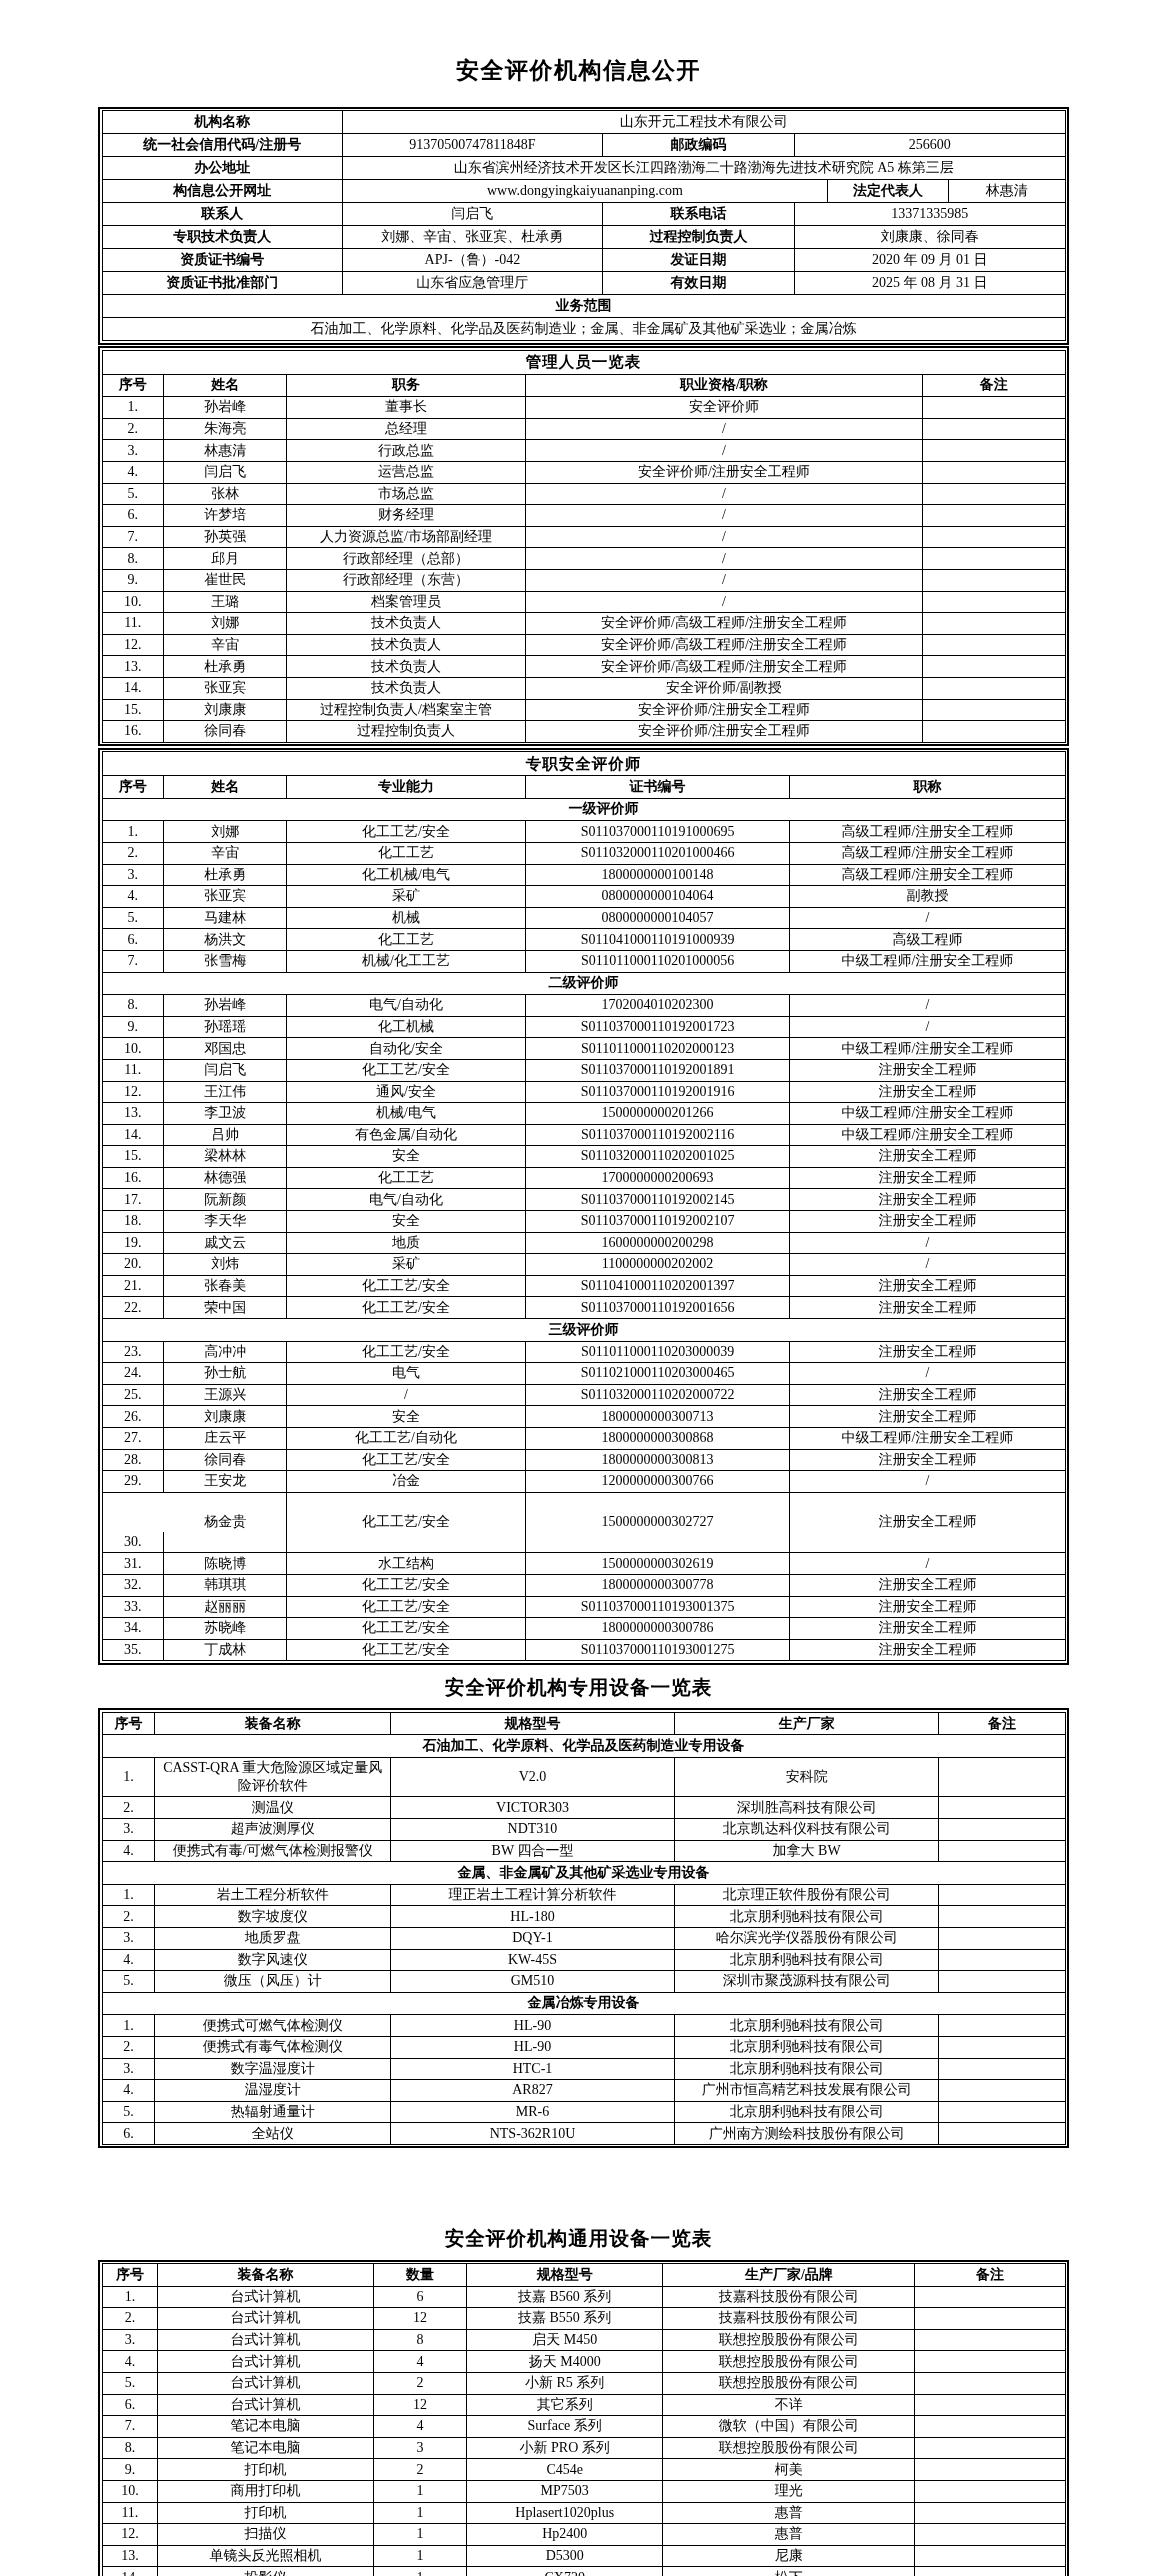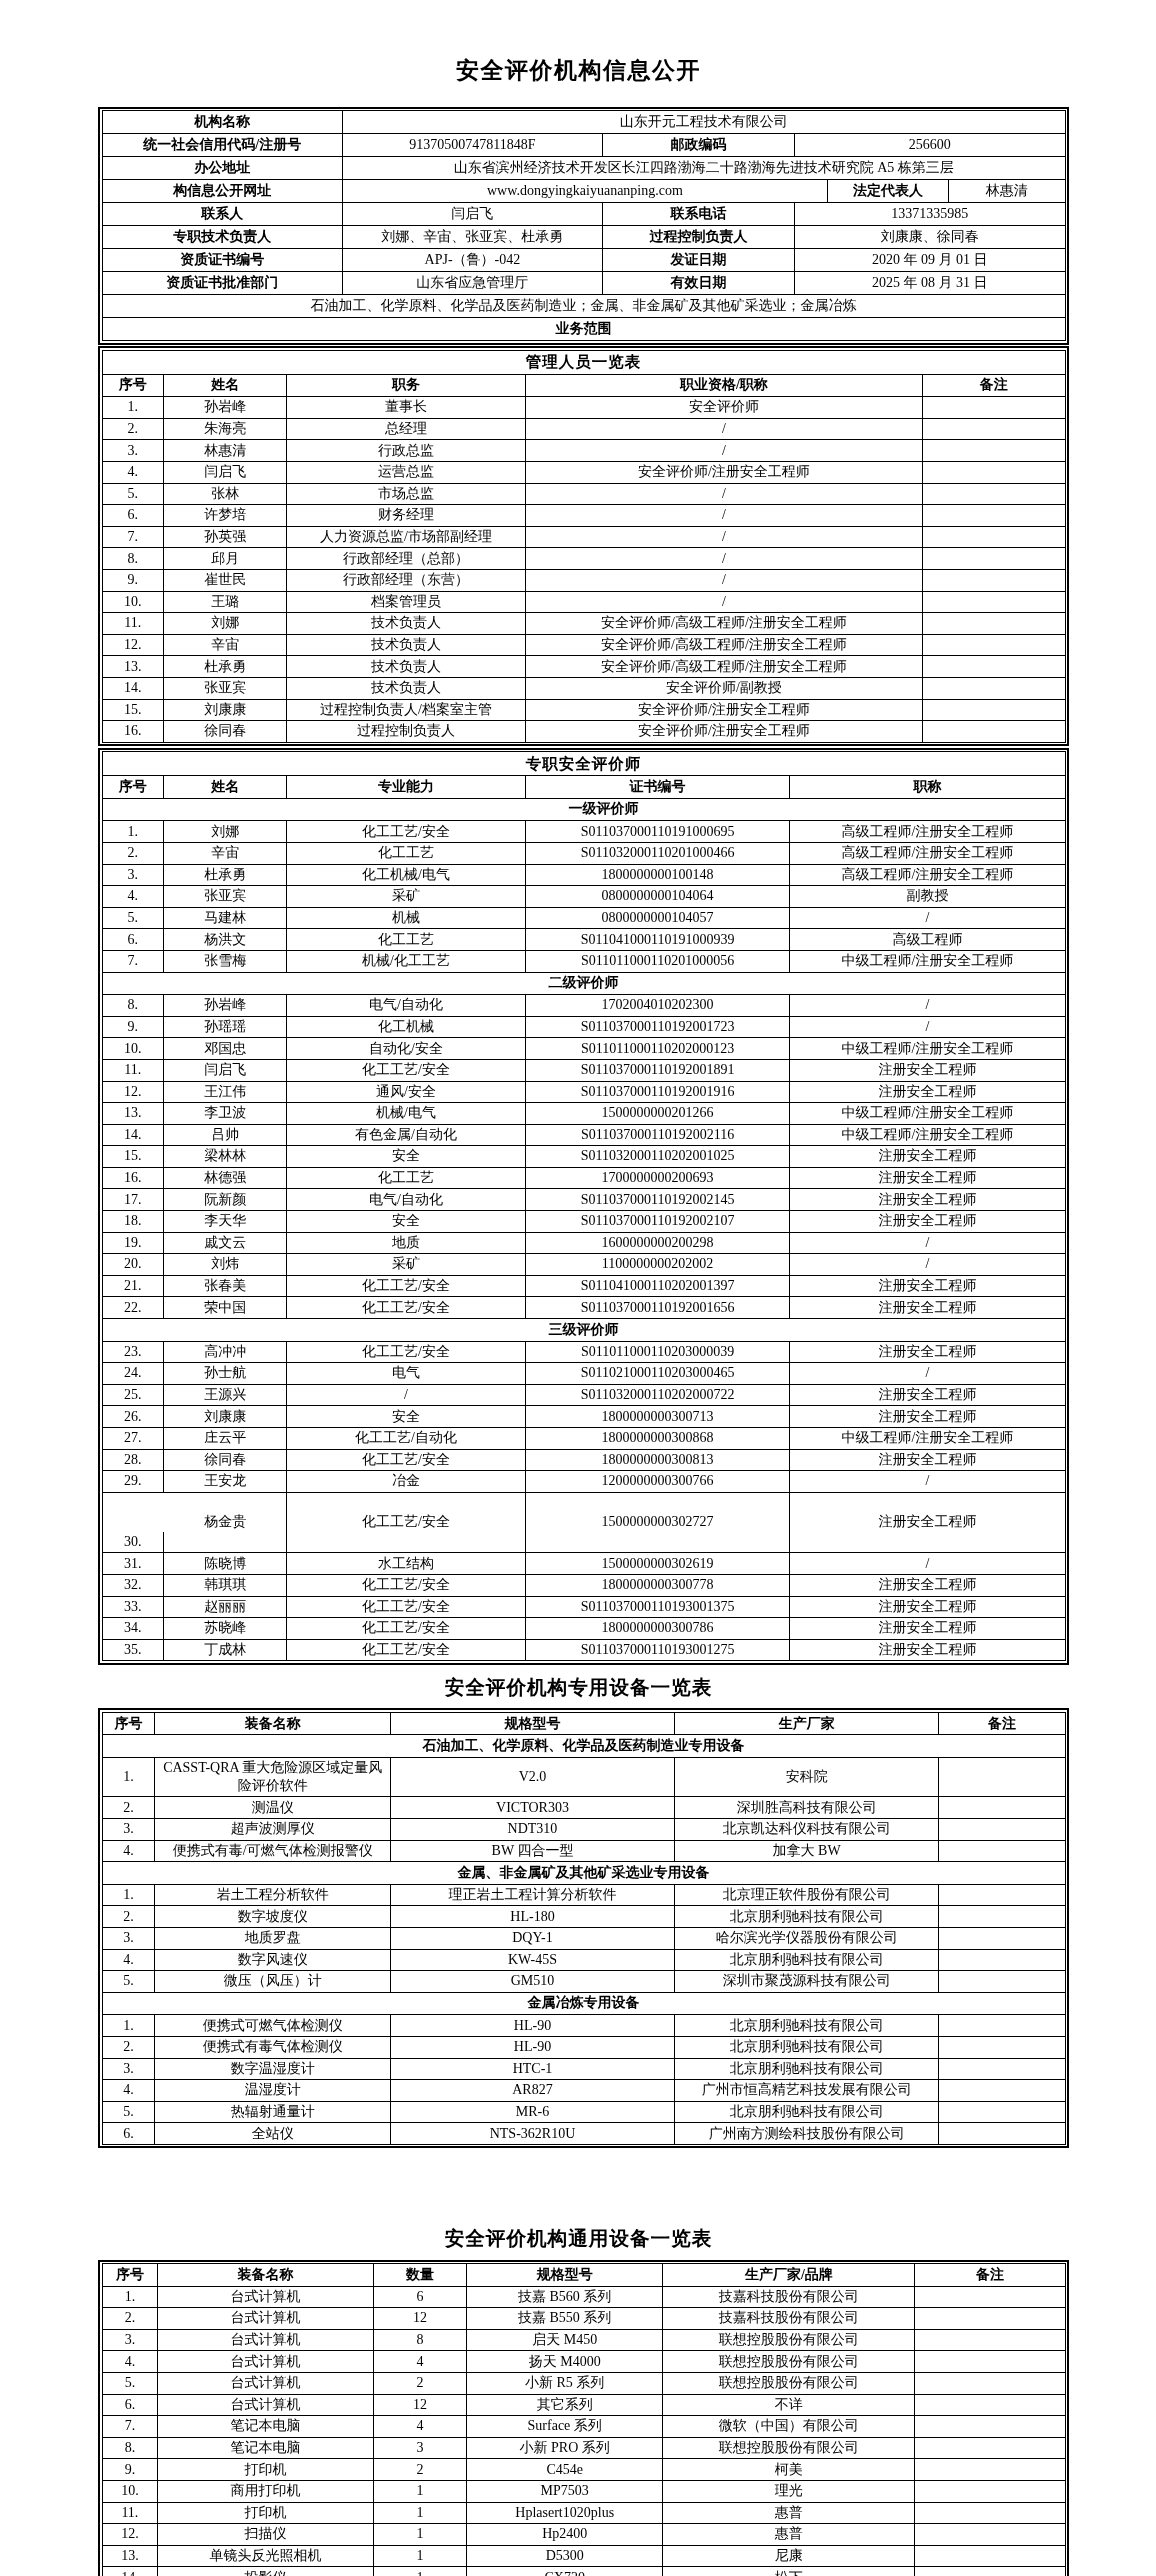--- a/index.html
+++ b/index.html
@@ -87,24 +87,24 @@
           <div class="tcell hdr info-cell" style="flex: 0 0 20%; max-width: 20%;">发证日期</div>
           <div class="tcell info-cell" style="flex: 0 0 28%; max-width: 28%;">2020 年 09 月 01 日</div>
         </div>
         <div class="trow">
           <div class="tcell hdr info-cell" style="flex: 0 0 25%; max-width: 25%;">资质证书批准部门</div>
           <div class="tcell info-cell" style="flex: 0 0 27%; max-width: 27%;">山东省应急管理厅</div>
           <div class="tcell hdr info-cell" style="flex: 0 0 20%; max-width: 20%;">有效日期</div>
           <div class="tcell info-cell" style="flex: 0 0 28%; max-width: 28%;">2025 年 08 月 31 日</div>
         </div>
         <div class="trow">
+          <div class="tcell hdr info-cell" style="flex: 0 0 100%; max-width: 100%;">业务范围</div>
+        </div>
+        <div class="trow">
           <div class="tcell info-cell" style="flex: 0 0 100%; max-width: 100%;">石油加工、化学原料、化学品及医药制造业；金属、非金属矿及其他矿采选业；金属冶炼</div>
-        </div>
-        <div class="trow">
-          <div class="tcell hdr info-cell" style="flex: 0 0 100%; max-width: 100%;">业务范围</div>
         </div>
       </div>
     </div>
 
   <div class="twrap" id="mgmt-table">
       <div class="tbl">
         <div class="trow title-row">
           <div class="tcell hdr" style="flex: 0 0 100%; max-width: 100%;">管理人员一览表</div>
         </div>
         <div class="trow header-row">

